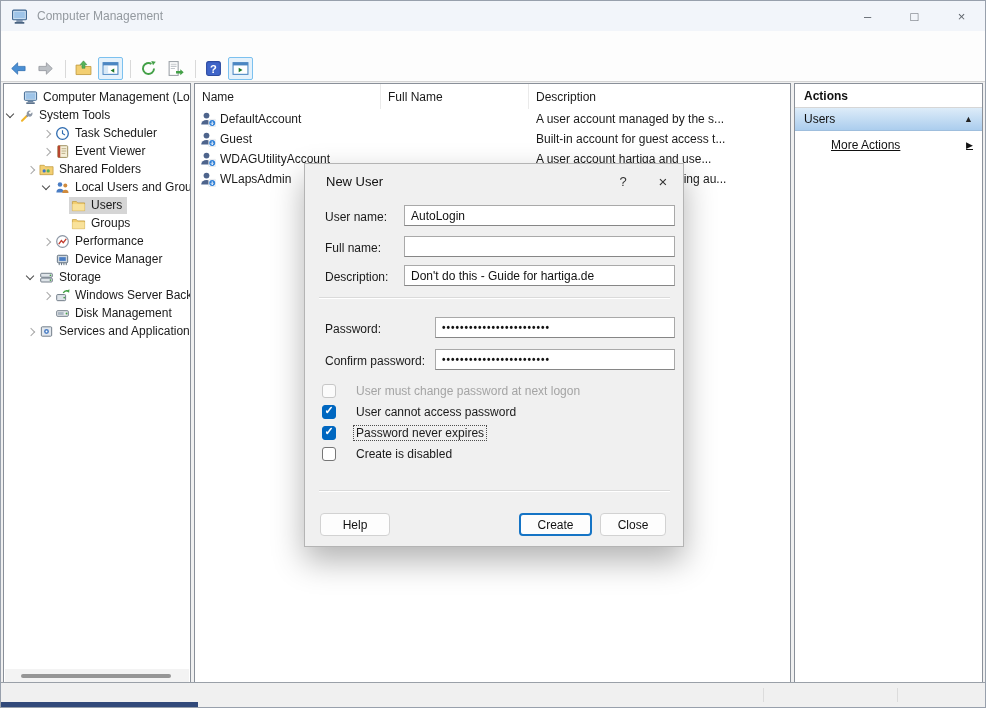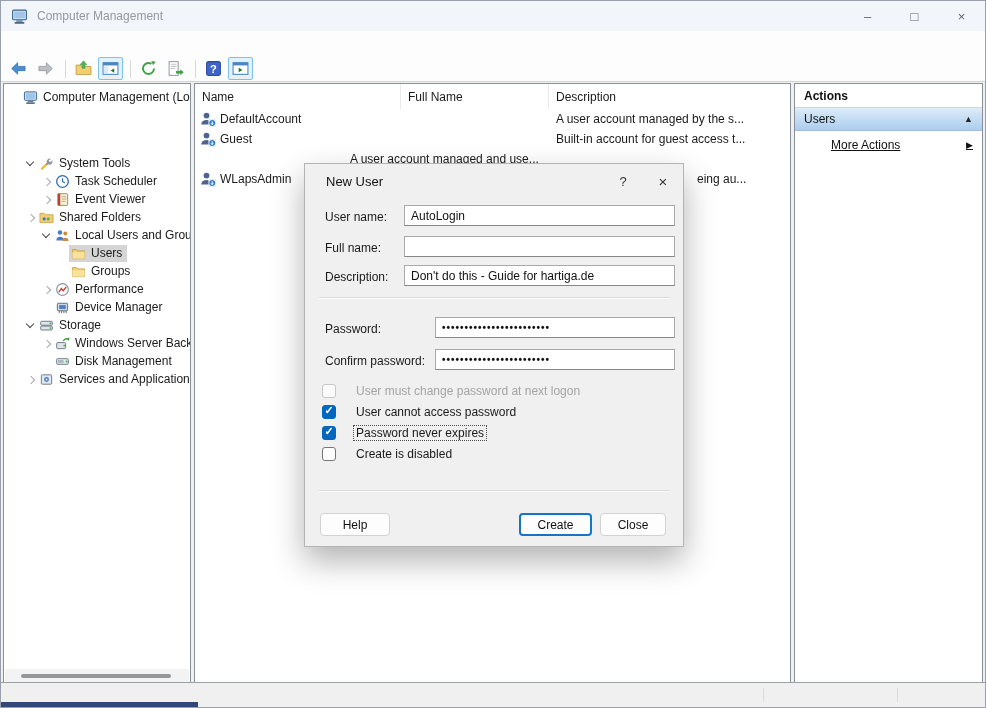--- a/index.html
+++ b/index.html
@@ -41,21 +41,21 @@
   .tree-row.selected .core{background:#d5d5d5;}
   .ticon{width:15px;height:15px;flex:none;}
   .ticon svg{width:100%;height:100%;display:block;}
   .hscroll{position:absolute;left:1px;right:1px;bottom:0;height:14px;background:#f3f3f3;display:flex;align-items:center;}
   .hthumb{margin-left:16px;width:150px;height:4px;background:#969696;border-radius:2px;}
   
   .list-pane{flex:1;background:#fff;border:1px solid #8a9099;margin-right:3px;overflow:hidden;}
   .list-header{display:flex;height:25px;align-items:center;}
   .list-header .col{height:100%;display:flex;align-items:center;padding-left:7px;font-size:12px;
     color:#1a1a1a;border-right:1px solid #eaeaea;}
-  .col-name{width:206px;flex:none;}
+  .col-name{width:186px;flex:none;}
   .col-full{width:148px;flex:none;}
   .col-desc{flex:1;border-right:none !important;}
   .list-row{display:flex;height:20px;align-items:center;font-size:12px;color:#1a1a1a;}
   .list-row .cell{padding-left:7px;white-space:nowrap;overflow:hidden;}
   .cell.col-name{display:flex;align-items:center;gap:4px;padding-left:5px;}
   .licon{width:16px;height:16px;flex:none;}
   .licon svg{width:100%;height:100%;display:block;}
   
   .actions-pane{width:189px;flex:none;background:#fff;border:1px solid #8a9099;font-size:12px;}
   .actions-header{height:24px;display:flex;align-items:center;padding-left:9px;font-weight:bold;
@@ -216,21 +216,21 @@
                 <svg viewBox="0 0 16 16">
                   <rect x="1.5" y="2" width="13" height="9" rx="1" fill="#cde0f2" stroke="#38618c"></rect>
                   <rect x="3" y="3.5" width="10" height="6" fill="#9ec4e8"></rect>
                   <rect x="5" y="11.5" width="6" height="1.5" fill="#6b83a0"></rect>
                   <rect x="3.5" y="13.2" width="9" height="1.6" fill="#46607e"></rect>
                 </svg>
               </span>
               <span class="tlabel">Computer Management (Local</span>
             </span>
           </div>
-          <div class="tree-row exp-expanded" style="padding-left: 20px; margin-top: 48px;">
+          <div class="tree-row exp-expanded" style="">
             <span class="expander"></span>
             <span class="core">
               <span class="ticon">
                 <svg viewBox="0 0 16 16">
                   <path d="M3.2 13.5 8.5 8.2" stroke="#f0b429" stroke-width="2.2" stroke-linecap="round"></path>
                   <path d="M12.8 3.2a3.2 3.2 0 0 0-4.4 4.1l-1 1 1.6 1.6 1-1a3.2 3.2 0 0 0 4.1-4.4l-1.8 1.8-1.5-.4-.4-1.5z" fill="#8d97a5"></path>
                 </svg>
               </span>
               <span class="tlabel">System Tools</span>
             </span>
@@ -434,22 +434,34 @@
                   <circle cx="12.2" cy="12" r="3" fill="#2f7fd6"></circle>
                   <path d="M12.2 10.4v3.2M10.9 12.3l1.3 1.3 1.3-1.3" fill="none" stroke="#fff" stroke-width="1"></path>
                 </svg>
               </span>
               <span>Guest</span>
             </div>
             <div class="cell col-full"></div>
             <div class="cell col-desc desc">Built-in account for guest access t...</div>
           </div>
           <div class="list-row">
+            <div class="cell col-name">
+              <span class="licon">
+                <svg viewBox="0 0 16 16">
+                  <circle cx="6.5" cy="4.6" r="2.9" fill="#4e648c"></circle>
+                  <path d="M1.2 13.6a5.3 4.6 0 0 1 10.6 0z" fill="#4e648c"></path>
+                  <rect x="8.6" y="8.4" width="7.2" height="7.2" rx="1.2" fill="#fff" stroke="#cdd3da" stroke-width=".5"></rect>
+                  <circle cx="12.2" cy="12" r="3" fill="#2f7fd6"></circle>
+                  <path d="M12.2 10.4v3.2M10.9 12.3l1.3 1.3 1.3-1.3" fill="none" stroke="#fff" stroke-width="1"></path>
+                </svg>
+              </span>
+              <span>WDAGUtilityAccount</span>
+            </div>
             <div class="cell col-full"></div>
-            <div class="cell col-desc desc">A user account managed and use...</div>
+            <div class="cell col-desc desc">A user account hartiga and use...</div>
           </div>
           <div class="list-row">
             <div class="cell col-name">
               <span class="licon">
                 <svg viewBox="0 0 16 16">
                   <circle cx="6.5" cy="4.6" r="2.9" fill="#4e648c"></circle>
                   <path d="M1.2 13.6a5.3 4.6 0 0 1 10.6 0z" fill="#4e648c"></path>
                   <rect x="8.6" y="8.4" width="7.2" height="7.2" rx="1.2" fill="#fff" stroke="#cdd3da" stroke-width=".5"></rect>
                   <circle cx="12.2" cy="12" r="3" fill="#2f7fd6"></circle>
                   <path d="M12.2 10.4v3.2M10.9 12.3l1.3 1.3 1.3-1.3" fill="none" stroke="#fff" stroke-width="1"></path>

